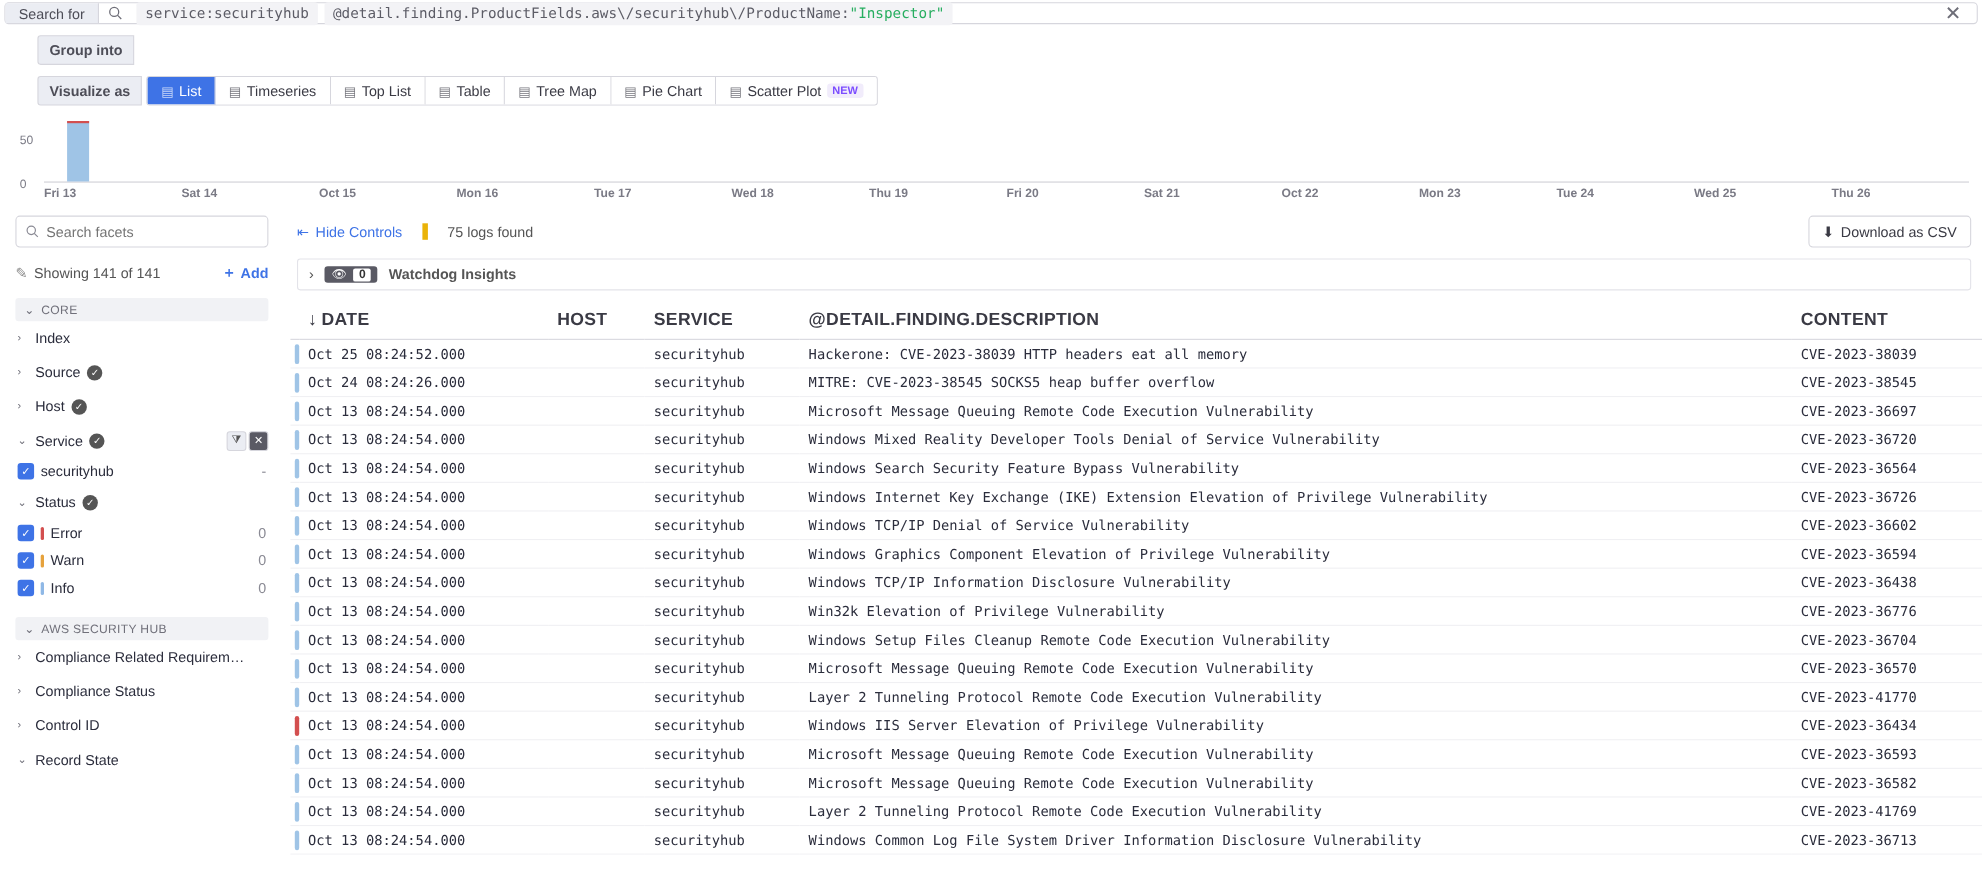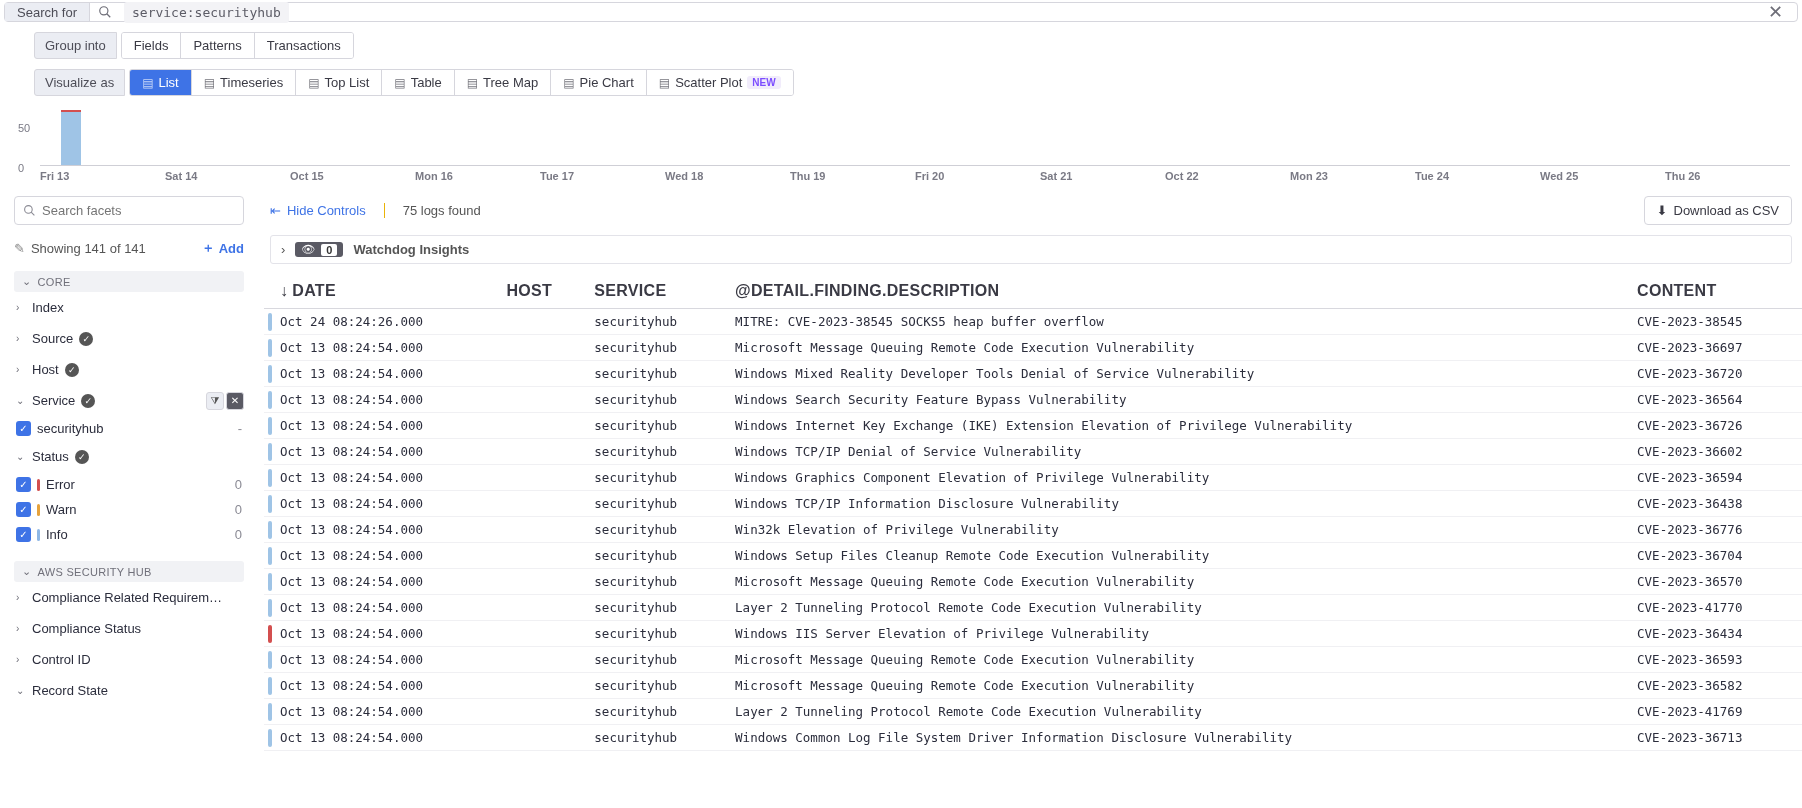--- a/index.html
+++ b/index.html
@@ -12,21 +12,21 @@
   .search-chips { display: flex; align-items: center; gap: 6px; flex: 1; padding: 0 4px; font-family: "SFMono-Regular", Consolas, monospace; font-size: 13px; }
   .chip { background: #f3f3f6; border-radius: 3px; padding: 3px 8px; white-space: nowrap; }
   .chip .key { color: #5c5c66; }
   .chip .colon { color: #5c5c66; }
   .chip .val-str { color: #27ae60; }
   .chip .val-id { color: #7b68ee; }
   .clear-x { padding: 0 14px; color: #6e6e78; font-size: 18px; cursor: pointer; }
   
   
   .toolbar-row { display: flex; align-items: center; margin: 10px 0 0 34px; gap: 4px; }
-  .tb-label { background: #ebedf3; border: 1px solid #d6d6dd; padding: 5px 10px; border-radius: 3px 0 0 3px; color: #4d4d57; }
+  .tb-label { background: #ebedf3; border: 1px solid #d6d6dd; padding: 5px 10px; border-radius: 3px 0 0 3px; color: #4d4d57; font-weight: bold; }
   .tb-group { display: flex; border: 1px solid #d6d6dd; border-radius: 3px; overflow: hidden; }
   .tb-btn { padding: 5px 12px; border-right: 1px solid #d6d6dd; background: #fff; cursor: pointer; display: flex; align-items: center; gap: 5px; color: #3a3a44; }
   .tb-btn:last-child { border-right: none; }
   .tb-btn.active { background: #3e73e6; color: #fff; }
   .tb-btn .new-badge { background: #f1ecfb; color: #7c4dff; font-size: 10px; padding: 1px 5px; border-radius: 3px; font-weight: 600; }
   .tb-iconph { font-size: 12px; opacity: .7; }
   
   
   .chart-wrap { margin: 14px 12px 0 12px; }
   .chart { position: relative; height: 56px; border-bottom: 1px solid #cfcfd6; margin-left: 28px; }
@@ -63,21 +63,21 @@
   .cbox { width:15px; height:15px; background:#3e73e6; border-radius:3px; display:flex; align-items:center; justify-content:center; color:#fff; font-size:10px;}
   .status-bar { width:3px; height:12px; border-radius:2px; display:inline-block;}
   .sb-error{ background:#d34f4f;} .sb-warn{ background:#e6a23c;} .sb-info{ background:#8fb8e6;}
   .cnt { color:#8a8a94; }
   .dash { color:#8a8a94; }
   
   
   .content-top { display:flex; align-items:center; justify-content:space-between; padding:0 4px 10px 12px; }
   .ct-left { display:flex; align-items:center; gap:18px; }
   .hide-ctrl { color:#3e73e6; cursor:pointer; display:flex; align-items:center; gap:6px; }
-  .logs-found { color:#555; border-left:1px solid #eab308; padding-left:18px;}
+  .logs-found { color:#555; border-left:5px solid #eab308; padding-left:18px;}
   .dl-btn { border:1px solid #d6d6dd; border-radius:4px; padding:6px 12px; display:flex; align-items:center; gap:6px; color:#3a3a44; cursor:pointer;}
   
   .insights { border:1px solid #e3e3e9; border-radius:3px; padding:6px 10px; margin:0 4px 10px 12px; display:flex; align-items:center; gap:10px; color:#555;}
   .insights .badge{ background:#5a5a64; color:#fff; border-radius:3px; padding:1px 6px; display:flex; gap:6px; align-items:center; font-size:11px;}
   .insights .badge .zero{ background:#fff; color:#333; border-radius:2px; padding:0 5px; font-weight:600;}
   
   
   .logtable { width:100%; border-collapse:collapse; font-size:13px; margin-left:6px;}
   .logtable th { text-align:left; font-weight:600; font-size:16px; letter-spacing:.3px; color:#3a3a44; padding:8px 8px; border-bottom:1px solid #d8d8de; }
   .logtable th.date .arrow{ margin-right:4px;}
@@ -94,31 +94,27 @@
 <div class="searchbar">
   <div class="search-for">Search for</div>
   <div class="search-icon">
     <svg width="14" height="14" viewBox="0 0 24 24" fill="none" stroke="#6e6e78" stroke-width="2">
         <circle cx="10" cy="10" r="7"></circle>
         <line x1="21" y1="21" x2="15" y2="15"></line>
       </svg>
   </div>
   <div class="search-chips" id="search-chips">
       <span class="chip"><span class="key">service</span><span class="colon">:</span><span class="key">securityhub</span></span>
+      <span class="chip"><span class="key">@detail.finding.ProductFields.aws\/securityhub\/ProductName</span><span class="colon">:</span><span class="val-str">"Inspector"</span></span>
     </div>
   <div class="clear-x">✕</div>
 </div>
 
 <div class="toolbar-row">
   <div class="tb-label">Group into</div>
-  <div class="tb-group" id="group-into-items">
-      <div class="tb-btn">Fields</div>
-      <div class="tb-btn">Patterns</div>
-      <div class="tb-btn">Transactions</div>
-    </div>
 </div>
 
 <div class="toolbar-row">
   <div class="tb-label">Visualize as</div>
   <div class="tb-group" id="visualize-items">
       <div class="tb-btn active">
         <span class="tb-iconph">▤</span>
         <span>List</span>
       </div>
       <div class="tb-btn">
@@ -325,20 +321,30 @@
           <th>SERVICE</th>
           <th>@DETAIL.FINDING.DESCRIPTION</th>
           <th>CONTENT</th>
         </tr>
       </thead>
       <tbody id="log-rows">
           <tr>
             <td class="sev-cell">
               <span class="sev info"></span>
             </td>
+            <td>Oct 25 08:24:52.000</td>
+            <td></td>
+            <td>securityhub</td>
+            <td>Hackerone: CVE-2023-38039 HTTP headers eat all memory</td>
+            <td>CVE-2023-38039</td>
+          </tr>
+          <tr>
+            <td class="sev-cell">
+              <span class="sev info"></span>
+            </td>
             <td>Oct 24 08:24:26.000</td>
             <td></td>
             <td>securityhub</td>
             <td>MITRE: CVE-2023-38545 SOCKS5 heap buffer overflow</td>
             <td>CVE-2023-38545</td>
           </tr>
           <tr>
             <td class="sev-cell">
               <span class="sev info"></span>
             </td>

